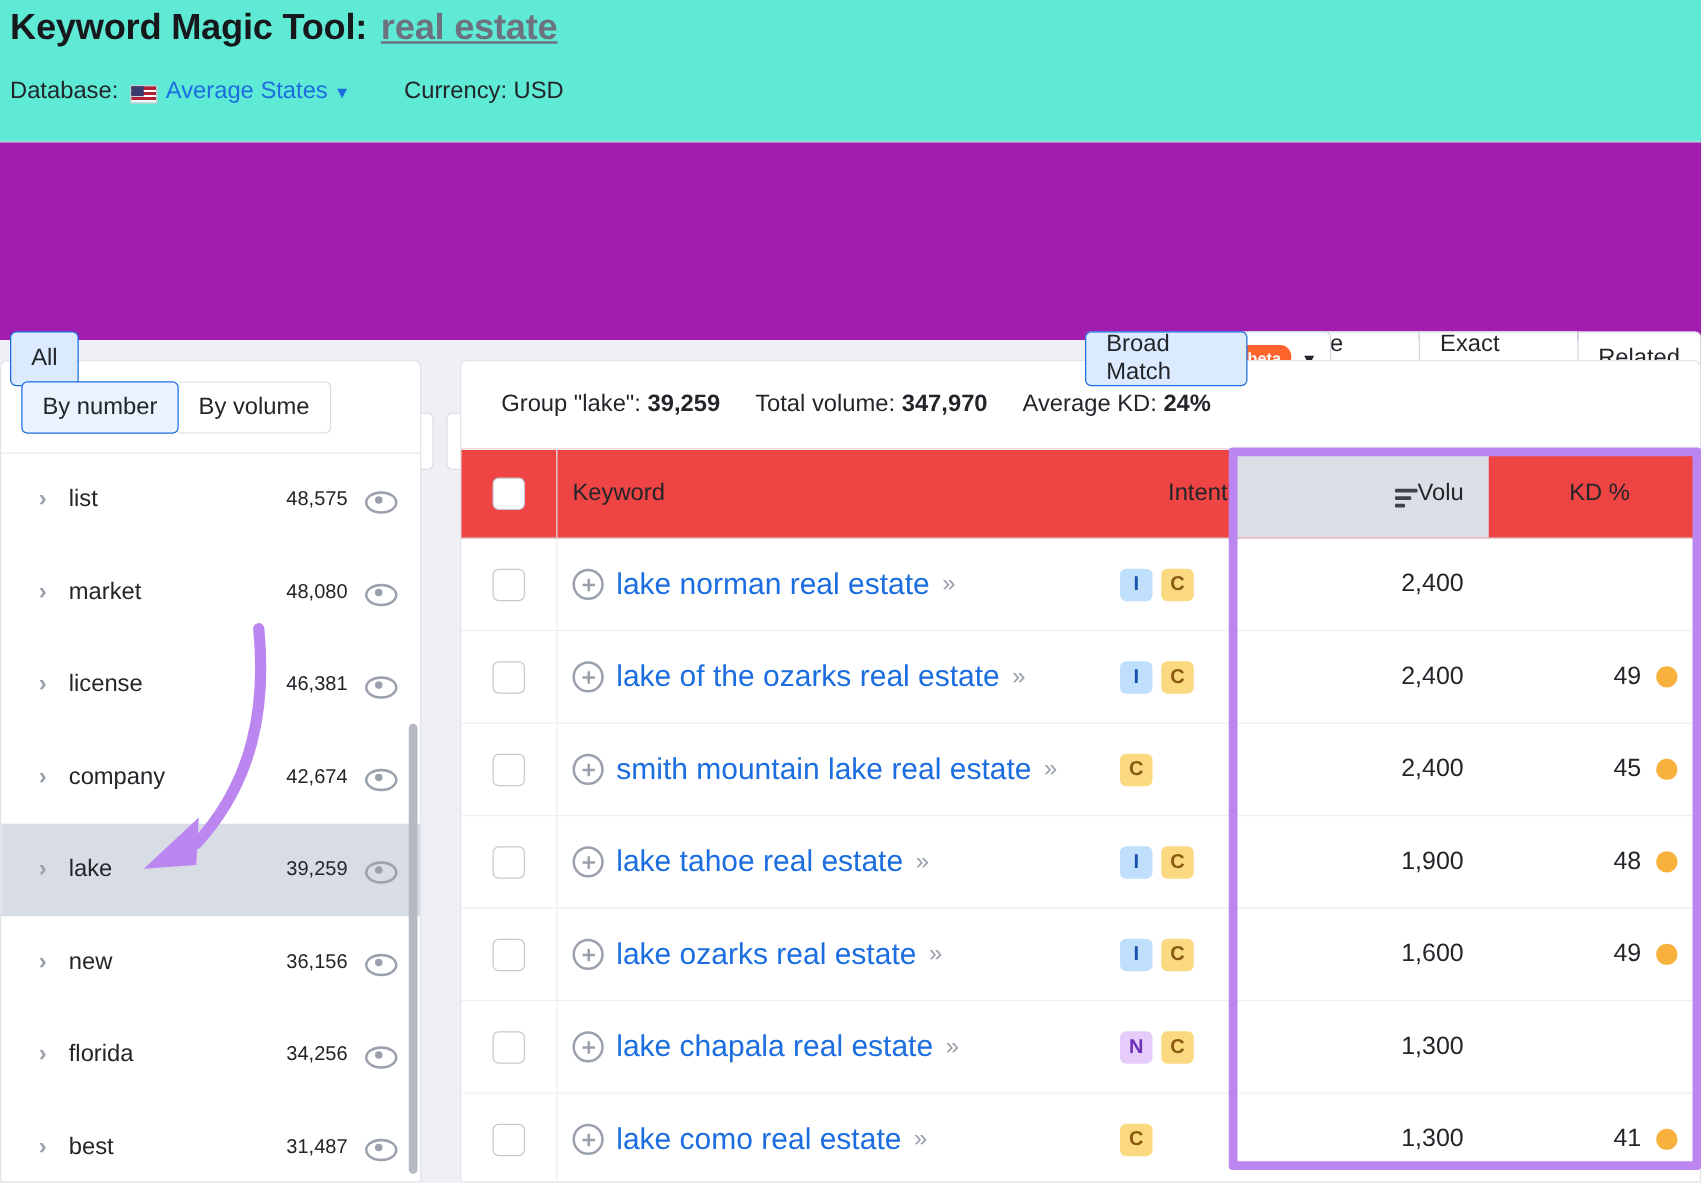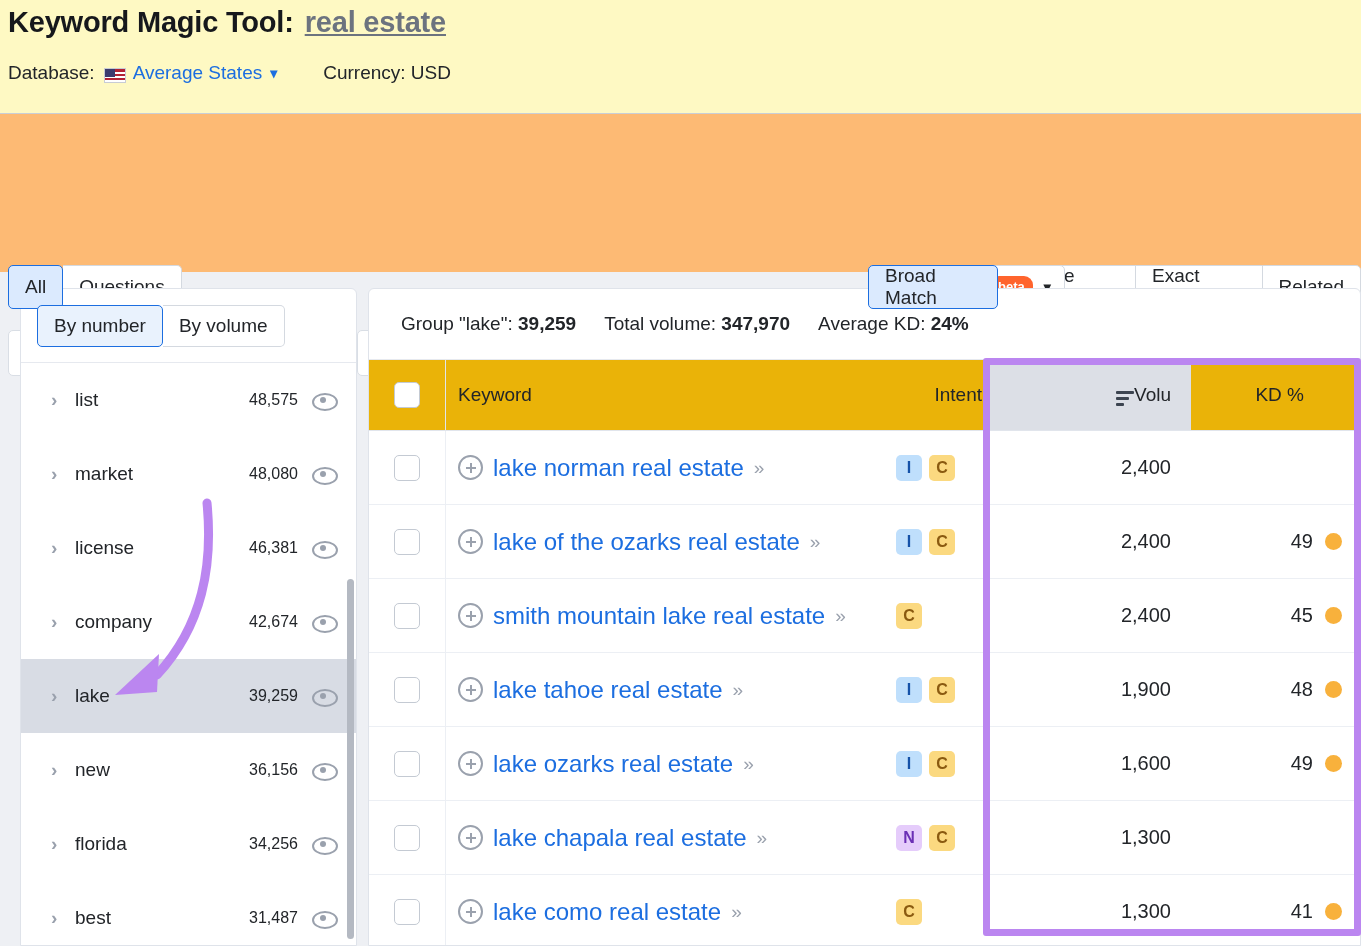--- a/index.html
+++ b/index.html
@@ -6,37 +6,37 @@
   html, body {
     width: 1361px; height: 946px;
     background: #eef0f4;
     font-family: "Liberation Sans", sans-serif;
     overflow: hidden;
     color: #222529;
   }
   #app { position: relative; width: 1361px; height: 946px; }
 
   
-  .header { position: absolute; left: 0; top: 0; width: 1361px; height: 114px; background: #fef9c3; }
+  .header { position: absolute; left: 0; top: 0; width: 1361px; height: 114px; background: #5eead4; }
   .title-row { position: absolute; left: 8px; top: 6px; display: flex; align-items: baseline; gap: 11px; }
   .title-main { font-size: 29px; font-weight: bold; color: #16181c; letter-spacing: -0.2px; }
   .title-term { font-size: 29px; font-weight: bold; color: #6c737f; letter-spacing: -0.2px; text-decoration: underline; }
   .meta-row { position: absolute; left: 8px; top: 62px; display: flex; align-items: center; }
   .meta-label { font-size: 19px; color: #222529; }
   .flag { display: inline-block; width: 22px; height: 15px; margin: 0 7px 0 9px; position: relative; top: 2px;
           background: linear-gradient(#b22234 0 23%, #fff 23% 38%, #b22234 38% 54%, #fff 54% 69%, #b22234 69% 85%, #fff 85% 100%);
           border: 1px solid #c8ccd4; }
   .flag::before { content:""; position:absolute; left:0; top:0; width:10px; height:8px; background:#3c3b6e; }
   .db-link { font-size: 19px; color: #1c6ee0; }
   .caret { display: inline-block; margin-left: 8px; font-size: 14px; font-weight: bold; color: #1c6ee0; }
   .currency { font-size: 19px; color: #222529; margin-left: 46px; }
   .hdr-divider { position: absolute; left: 0; top: 113px; width: 1361px; height: 1px; background: #c9ced6; }
 
   
-  .filterbar { position: absolute; left: 0; top: 114px; width: 1361px; height: 158px; background: #fdba74; }
+  .filterbar { position: absolute; left: 0; top: 114px; width: 1361px; height: 158px; background: #a21caf; }
   .match-group { position: absolute; top: 151px; display: flex; }
   .mg-a { left: 8px; }
   .mg-b { left: 868px; }
   .seg { height: 44px; padding: 0 16px; display: flex; align-items: center; justify-content: center;
          font-size: 19px; background: #fff; border: 1px solid #d4d9e0; border-right-width: 0; color: #222529; }
   .seg:first-child { border-radius: 5px 0 0 5px; }
   .seg:last-child { border-radius: 0 5px 5px 0; border-right-width: 1px; }
   .seg.sel { background: #dbeafe; border: 1px solid #1c6ee0; border-radius: 5px; position: relative; z-index: 2; }
   .seg.sel + .seg { border-left-width: 0; }
   .lang-btn { position: absolute; left: 868px; top: 151px; height: 44px; padding: 0 13px 0 16px;
@@ -46,21 +46,21 @@
   .chev { font-size: 14px; font-weight: bold; color: #222529; }
 
   .fltrow { position: absolute; left: 8px; top: 216px; display: flex; gap: 10px; }
   .fpill { height: 46px; padding: 0 15px; display: flex; align-items: center; background: #fff;
            border: 1px solid #d9dee5; border-radius: 5px; font-size: 19px; color: #8c939e; white-space: nowrap; }
   .fpill.active { color: #222529; }
   .fpill .chev { margin-left: 14px; color: #222529; }
   .fpill.dim .chev { color: #222529; }
 
   
-  .sidebar { position: absolute; left: 20px; top: 288px; width: 337px; height: 658px;
+  .sidebar { position: absolute; left: 0; top: 288px; width: 337px; height: 658px;
              background: #fff; border: 1px solid #dfe3ea; border-radius: 6px 6px 0 0; overflow: hidden; }
   .side-head { height: 74px; border-bottom: 1px solid #e6e9ef; display: flex; align-items: center; padding-left: 16px; }
   .toggle { display: flex; }
   .tg { height: 42px; padding: 0 16px; display: flex; align-items: center; font-size: 19px;
         background: #fff; border: 1px solid #d4d9e0; color: #222529; }
   .tg:first-child { border-radius: 5px 0 0 5px; }
   .tg:last-child { border-radius: 0 5px 5px 0; border-left: 0; }
   .tg.sel { background: #e9f2fd; border: 1px solid #1c6ee0; border-radius: 5px; position: relative; z-index: 2; }
   .slist { position: relative; }
   .srow { height: 74px; display: flex; align-items: center; padding: 0 22px 0 30px; }
@@ -74,21 +74,21 @@
   .eye::after { content:""; position:absolute; left:8px; top:8px; width:6px; height:6px;
                 background:#9aa1ad; border-radius:50%; }
   .s-scroll { position: absolute; right: 2px; top: 290px; width: 7px; height: 360px;
               background: #b4b9c2; border-radius: 4px; }
 
   
   .table { position: absolute; left: 368px; top: 288px; width: 993px; height: 658px;
            background: #fff; border: 1px solid #dfe3ea; border-radius: 6px 6px 0 0; overflow: hidden; }
   .summary { height: 70px; display: flex; align-items: center; padding-left: 32px; gap: 28px; font-size: 19px; }
   .summary b { font-weight: bold; }
-  .thead { display: flex; height: 72px; background: #eab308; border-top: 1px solid #e6e9ef; border-bottom: 1px solid #e1e5ec; }
+  .thead { display: flex; height: 72px; background: #ef4444; border-top: 1px solid #e6e9ef; border-bottom: 1px solid #e1e5ec; }
   .tr { display: flex; height: 74px; border-bottom: 1px solid #eceff4; align-items: center; }
   .c-chk { width: 77px; display: flex; align-items: center; justify-content: center; flex: none; border-right: 1px solid #eceff4; height: 100%; }
   .thead .c-chk { border-right: 1px solid #e1e5ec; }
   .cb { width: 26px; height: 26px; border: 1px solid #c4cad3; border-radius: 5px; background: #fff; }
   .c-kw { width: 450px; flex: none; display: flex; align-items: center; gap: 10px; padding-left: 12px; height: 100%; }
   .thead .c-kw { font-size: 19px; color: #222529; }
   .plus { width: 25px; height: 25px; border: 2px solid #9aa1ad; border-radius: 50%; position: relative; flex: none; }
   .plus::before, .plus::after { content:""; position:absolute; background:#9aa1ad; }
   .plus::before { left: 5.5px; top: 9.5px; width: 10px; height: 2px; }
   .plus::after  { left: 9.5px; top: 5.5px; width: 2px; height: 10px; }
@@ -134,21 +134,20 @@
       <span class="db-link">Average States</span>
       <span class="caret">▾</span>
       <span class="currency">Currency: USD</span>
     </div>
     <div class="hdr-divider"></div>
   </div>
 
   <div class="filterbar">
     <div class="match-group mg-a" id="mg-a">
         <div class="seg sel">All</div>
-        <div class="seg">Questions</div>
       </div>
     <div class="match-group mg-b" id="mg-b">
         <div class="seg sel">Broad Match</div>
         <div class="seg">Phrase Match</div>
         <div class="seg">Exact Match</div>
         <div class="seg">Related</div>
       </div>
     <div class="lang-btn">
       <span>Languages</span>
       <span class="beta">beta</span>

